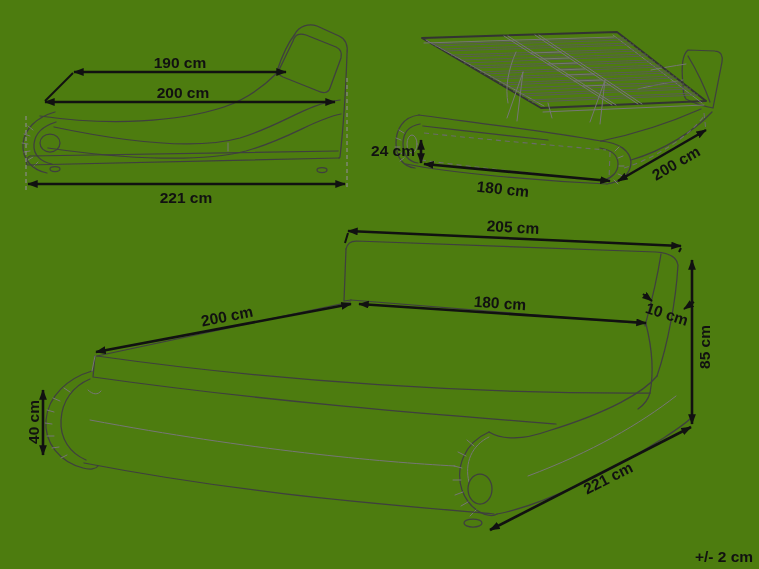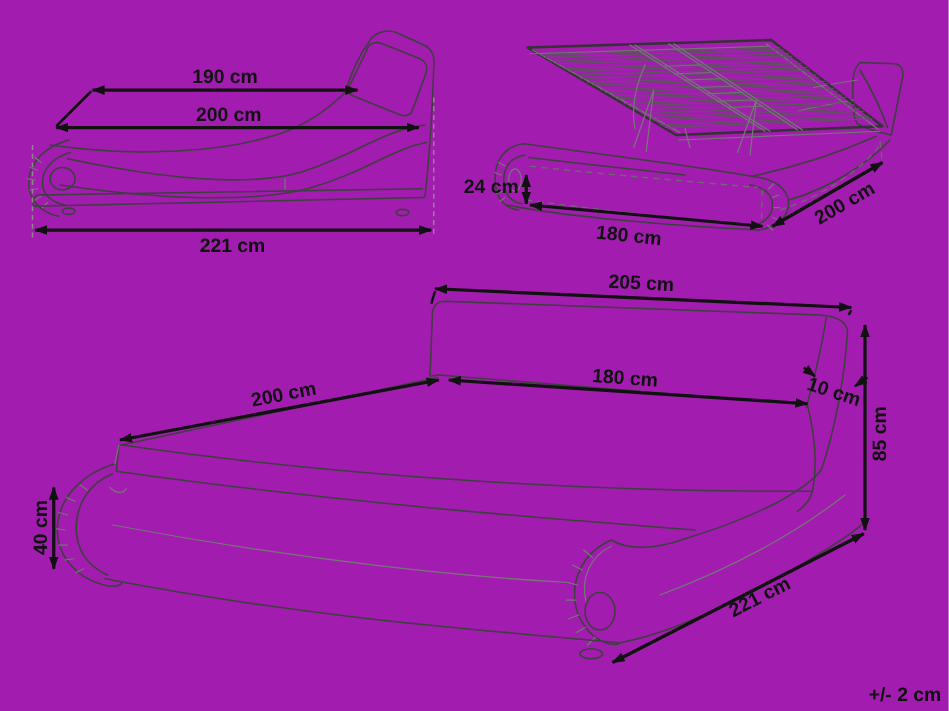--- a/index.html
+++ b/index.html
@@ -1,16 +1,16 @@
 <!DOCTYPE html>
 <html><head>
 <meta charset="utf-8">
 <style>
   html,body{margin:0;padding:0;background:#fff;}
-  .stage{position:relative;width:759px;height:569px;background:#a21caf;overflow:hidden;
+  .stage{position:relative;width:759px;height:569px;background:#4d7c0f;overflow:hidden;
          font-family:"Liberation Sans",sans-serif;}
   svg{display:block;}
   .dim-label{font-family:"Liberation Sans",sans-serif;font-size:15.5px;font-weight:700;fill:#111;}
   .tol-label{font-family:"Liberation Sans",sans-serif;font-size:15.5px;font-weight:700;fill:#111;}
   .art{stroke:#3f3f3f;stroke-width:1.25;fill:none;stroke-linecap:round;stroke-linejoin:round;}
   .art-fine{stroke:#767676;stroke-width:1;fill:none;stroke-linecap:round;}
   .art-bold{stroke:#333;stroke-width:2;fill:none;stroke-linejoin:round;}
   .slats{stroke:#5a5a5a;stroke-width:.9;fill:none;}
   .dashed{stroke:#6b6b6b;stroke-width:1.1;fill:none;stroke-dasharray:5 4;}
   .ext{stroke:#8a8a8a;stroke-width:1.2;fill:none;stroke-dasharray:4 3;}

